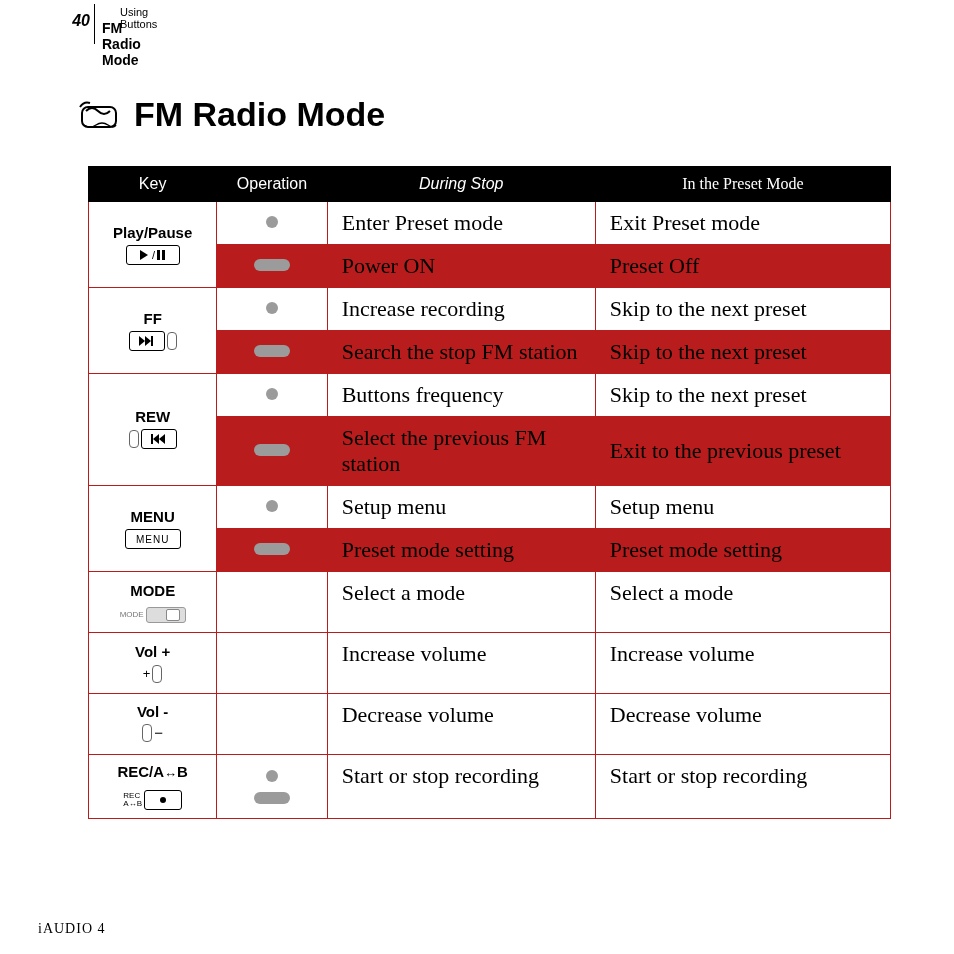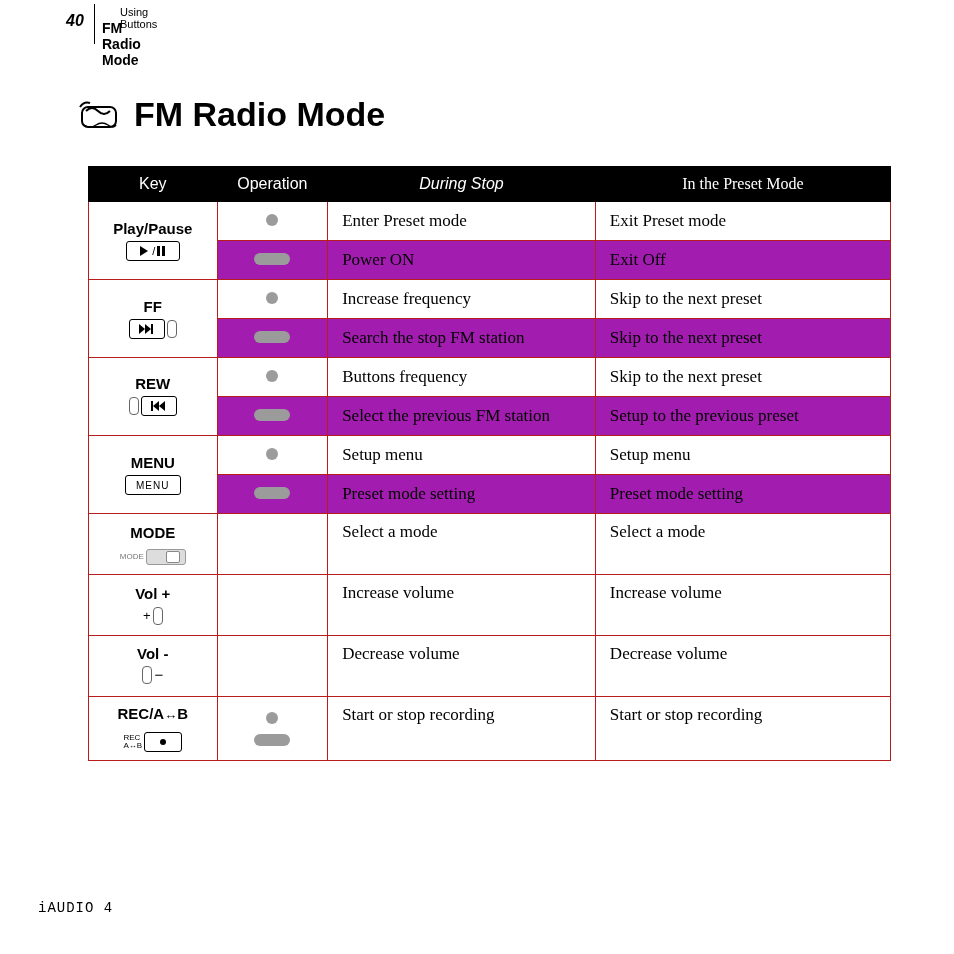--- a/index.html
+++ b/index.html
@@ -20,21 +20,21 @@
   .hdr {
     position: absolute;
     top: 8px;
     left: 60px;
   }
   .page-num {
     position: absolute;
     left: 0;
     top: 4px;
     width: 30px;
-    text-align: center;
+    text-align: right;
     font-size: 16px;
     font-weight: bold;
     font-style: italic;
   }
   .vbar {
     position: absolute;
     left: 34px;
     top: -4px;
     width: 1px;
     height: 40px;
@@ -90,34 +90,34 @@
   .tbl th:nth-child(1) { width: 118px; }
   .tbl th:nth-child(2) { width: 100px; text-align: center; }
   .tbl th:nth-child(3) { width: 270px; font-style: italic; }
   .tbl th:nth-child(4) { width: 300px; font-family: Liberation Serif, serif; }
   .tbl td {
     border: 1px solid #b91c1c;
     padding: 8px 10px;
     vertical-align: middle;
     height: 22px;
   }
-  .tbl .shade { background: #a21caf; }
+  .tbl .shade { background: #b91c1c; }
   .keycell {
     text-align: center;
     vertical-align: top;
     padding-top: 8px !important;
   }
   .keylabel {
     font-weight: bold;
     font-size: 15px;
     display: block;
     margin-bottom: 4px;
   }
   .opcell { text-align: center; }
-  .txtcell { text-align: left; padding-left: 14px !important; font-family: "Times New Roman", serif; font-size: 17px; }
+  .txtcell { text-align: left; padding-left: 14px !important; font-family: "Times New Roman", serif; font-size: 22px; }
   
   .op-dot {
     display: inline-block;
     width: 12px; height: 12px;
     background: #9b9b9b;
     border-radius: 50%;
   }
   .op-pill {
     display: inline-block;
     width: 36px; height: 12px;
@@ -147,24 +147,24 @@
     background:#fff;
     vertical-align: middle;
   }
   .two-box { display:inline-flex; gap:2px; align-items:center; }
   .tiny { font-size:8px; line-height:8px; text-align:left; display:inline-block; }
   
   .ab::after { content: "↔"; font-size: 13px; }
   .footer {
     position: absolute;
     left: 38px;
-    bottom: 38px;
+    bottom: 17px;
     font-size: 14px;
     letter-spacing: 1px;
-    font-family: Liberation Mono, monospace;
+    font-family: Liberation Serif, serif;
   }
   .tall td { height: 44px; }
   .rec-op { display:flex; flex-direction:column; align-items:center; gap:10px; height:100%; justify-content:center;}
   svg { display:block; }
 </style>
 </head>
 <body>
 <div class="page">
 
 <div class="hdr">
@@ -207,35 +207,35 @@
                   <rect x="5" y="0" width="3" height="10"></rect>
                 </svg>
               </span></span></td>
           <td class="opcell"><span class="op-dot"></span></td>
           <td class="txtcell">Enter Preset mode</td>
           <td class="txtcell">Exit Preset mode</td>
         </tr>
         <tr class="shade">
           <td class="opcell shade"><span class="op-pill"></span></td>
           <td class="txtcell shade">Power ON</td>
-          <td class="txtcell shade">Exit Off</td>
+          <td class="txtcell shade">Preset Off</td>
         </tr>
         <tr class="">
           <td rowspan="2" class="keycell"><span class="keylabel">FF</span><span><span class="two-box">
                 <span class="btn-box" style="width:24px">
                   <svg width="16" height="10" viewBox="0 0 16 10">
                     <polygon points="0,0 6,5 0,10"></polygon>
                     <polygon points="6,0 12,5 6,10"></polygon>
                     <rect x="12" y="0" width="2" height="10"></rect>
                   </svg>
                 </span>
                 <span class="bump"></span>
               </span></span></td>
           <td class="opcell"><span class="op-dot"></span></td>
-          <td class="txtcell">Increase frequency</td>
+          <td class="txtcell">Increase recording</td>
           <td class="txtcell">Skip to the next preset</td>
         </tr>
         <tr class="shade">
           <td class="opcell shade"><span class="op-pill"></span></td>
           <td class="txtcell shade">Search the stop FM station</td>
           <td class="txtcell shade">Skip to the next preset</td>
         </tr>
         <tr class="">
           <td rowspan="2" class="keycell"><span class="keylabel">REW</span><span><span class="two-box">
                 <span class="bump"></span>
@@ -247,21 +247,21 @@
                   </svg>
                 </span>
               </span></span></td>
           <td class="opcell"><span class="op-dot"></span></td>
           <td class="txtcell">Buttons frequency</td>
           <td class="txtcell">Skip to the next preset</td>
         </tr>
         <tr class="shade">
           <td class="opcell shade"><span class="op-pill"></span></td>
           <td class="txtcell shade">Select the previous FM station</td>
-          <td class="txtcell shade">Setup to the previous preset</td>
+          <td class="txtcell shade">Exit to the previous preset</td>
         </tr>
         <tr class="">
           <td rowspan="2" class="keycell"><span class="keylabel">MENU</span><span><span class="btn-box" style="width:44px;font-size:10px;letter-spacing:1px">MENU</span></span></td>
           <td class="opcell"><span class="op-dot"></span></td>
           <td class="txtcell">Setup menu</td>
           <td class="txtcell">Setup menu</td>
         </tr>
         <tr class="shade">
           <td class="opcell shade"><span class="op-pill"></span></td>
           <td class="txtcell shade">Preset mode setting</td>

